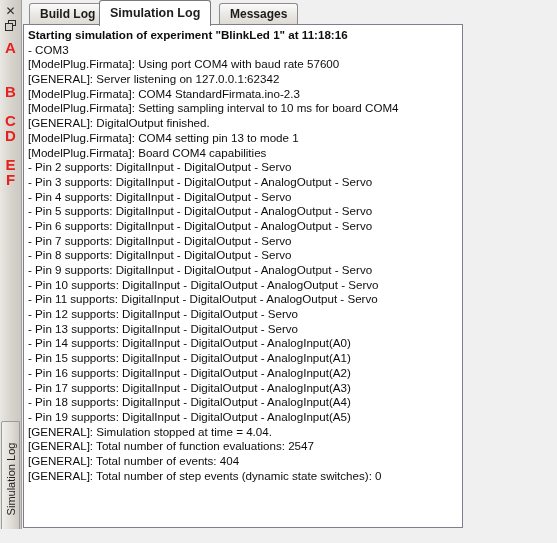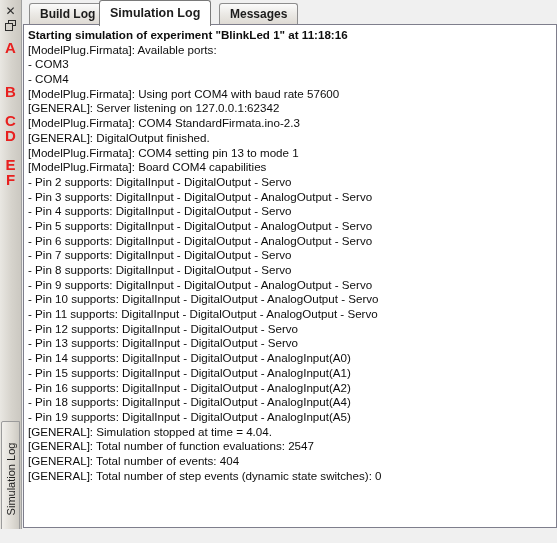--- a/index.html
+++ b/index.html
@@ -118,21 +118,21 @@
     border-color: #7a7a7a;
     z-index: 4;
     font-size: 12.5px;
   }
 
   
   .content {
     position: absolute;
     left: 23px;
     top: 24px;
-    width: 534px;
+    width: 440px;
     height: 504px;
     background: #ffffff;
     border: 1px solid #7e7e8c;
     box-sizing: border-box;
     overflow: hidden;
   }
   .log {
     position: absolute;
     left: 4px;
     top: 3px;
@@ -186,44 +186,44 @@
 
   <div class="tabbar">
     <div class="tab" style="left:6px">Build Log</div>
     <div class="tab active" style="left:76px">Simulation Log</div>
     <div class="tab" style="left:196px">Messages</div>
   </div>
 
   <div class="content">
     <div class="log" id="log-root">
         <div class="logline bold">Starting simulation of experiment "BlinkLed 1" at 11:18:16</div>
-        <div class="logline">[ModelPlug.Firmata]: Available ports:</div>
         <div class="logline">- COM3</div>
-        <div class="logline">- COM4</div>
         <div class="logline">[ModelPlug.Firmata]: Using port COM4 with baud rate 57600</div>
         <div class="logline">[GENERAL]: Server listening on 127.0.0.1:62342</div>
         <div class="logline">[ModelPlug.Firmata]: COM4 StandardFirmata.ino-2.3</div>
+        <div class="logline">[ModelPlug.Firmata]: Setting sampling interval to 10 ms for board COM4</div>
         <div class="logline">[GENERAL]: DigitalOutput finished.</div>
         <div class="logline">[ModelPlug.Firmata]: COM4 setting pin 13 to mode 1</div>
         <div class="logline">[ModelPlug.Firmata]: Board COM4 capabilities</div>
         <div class="logline">- Pin 2 supports:  DigitalInput - DigitalOutput - Servo</div>
         <div class="logline">- Pin 3 supports:  DigitalInput - DigitalOutput - AnalogOutput - Servo</div>
         <div class="logline">- Pin 4 supports:  DigitalInput - DigitalOutput - Servo</div>
         <div class="logline">- Pin 5 supports:  DigitalInput - DigitalOutput - AnalogOutput - Servo</div>
         <div class="logline">- Pin 6 supports:  DigitalInput - DigitalOutput - AnalogOutput - Servo</div>
         <div class="logline">- Pin 7 supports:  DigitalInput - DigitalOutput - Servo</div>
         <div class="logline">- Pin 8 supports:  DigitalInput - DigitalOutput - Servo</div>
         <div class="logline">- Pin 9 supports:  DigitalInput - DigitalOutput - AnalogOutput - Servo</div>
         <div class="logline">- Pin 10 supports:  DigitalInput - DigitalOutput - AnalogOutput - Servo</div>
         <div class="logline">- Pin 11 supports:  DigitalInput - DigitalOutput - AnalogOutput - Servo</div>
         <div class="logline">- Pin 12 supports:  DigitalInput - DigitalOutput - Servo</div>
         <div class="logline">- Pin 13 supports:  DigitalInput - DigitalOutput - Servo</div>
         <div class="logline">- Pin 14 supports:  DigitalInput - DigitalOutput - AnalogInput(A0)</div>
         <div class="logline">- Pin 15 supports:  DigitalInput - DigitalOutput - AnalogInput(A1)</div>
         <div class="logline">- Pin 16 supports:  DigitalInput - DigitalOutput - AnalogInput(A2)</div>
+        <div class="logline">- Pin 17 supports:  DigitalInput - DigitalOutput - AnalogInput(A3)</div>
         <div class="logline">- Pin 18 supports:  DigitalInput - DigitalOutput - AnalogInput(A4)</div>
         <div class="logline">- Pin 19 supports:  DigitalInput - DigitalOutput - AnalogInput(A5)</div>
         <div class="logline">[GENERAL]: Simulation stopped at time = 4.04.</div>
         <div class="logline">[GENERAL]: Total number of function evaluations: 2547</div>
         <div class="logline">[GENERAL]: Total number of events: 404</div>
         <div class="logline">[GENERAL]: Total number of step events (dynamic state switches): 0</div>
       </div>
   </div>
 
   <div class="bottom-gutter"></div>

